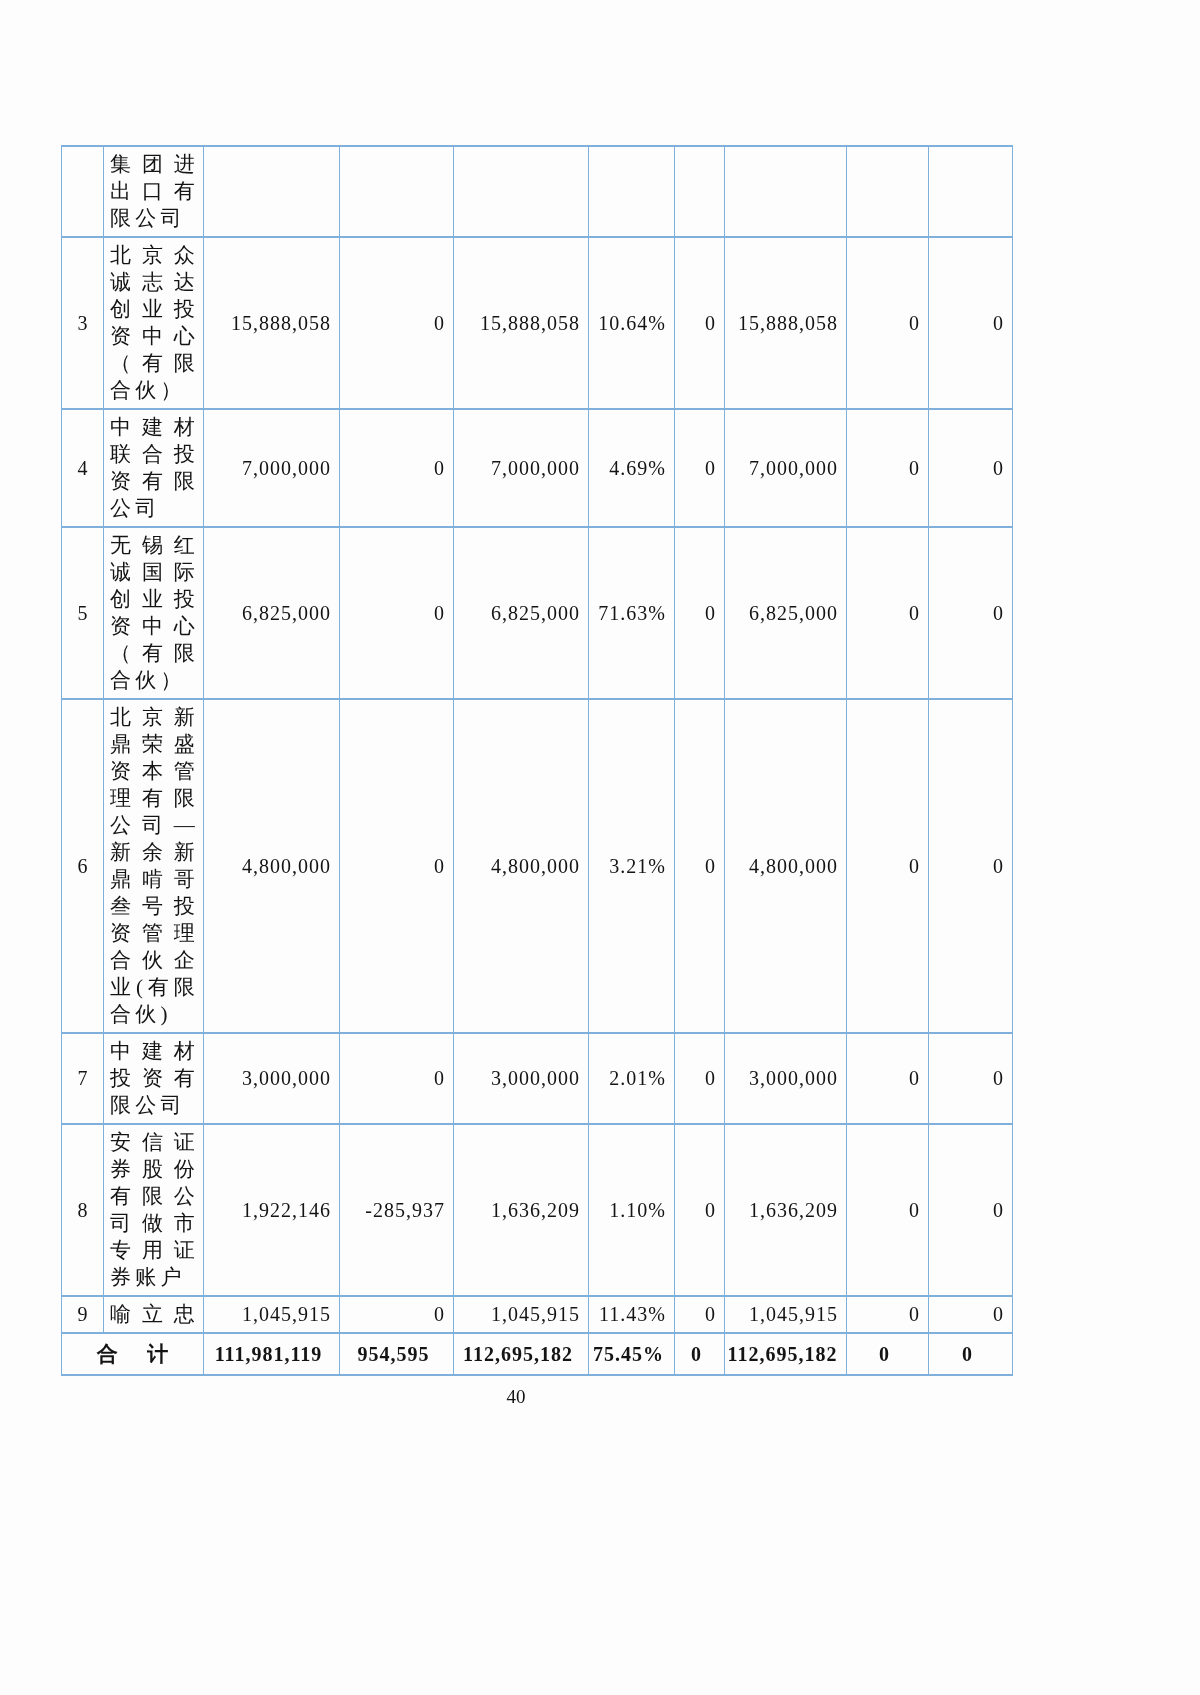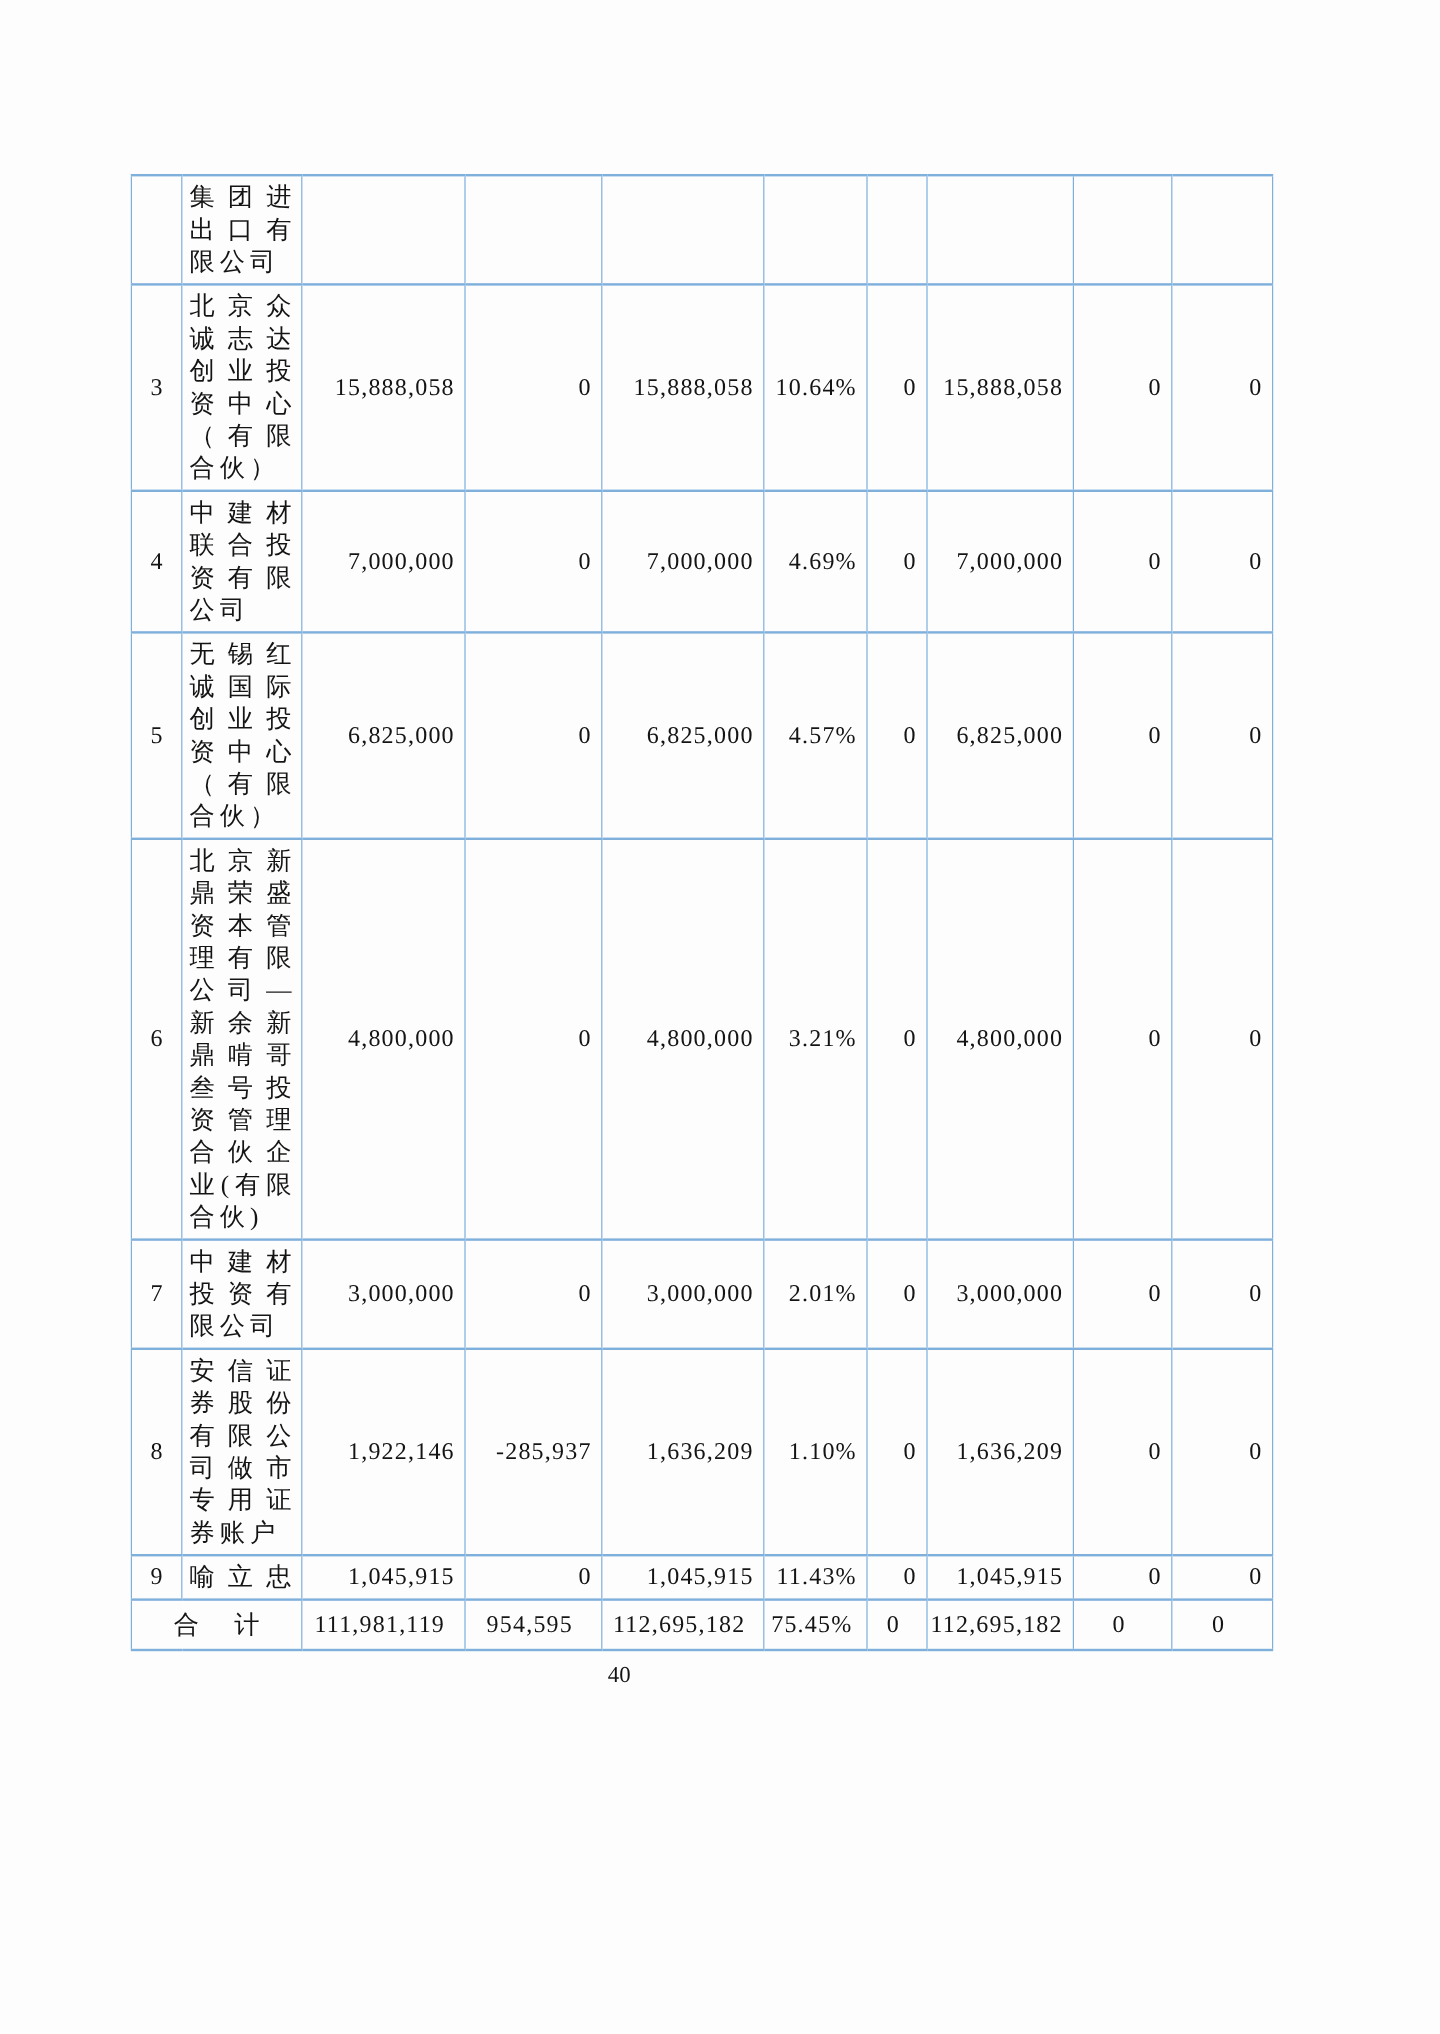--- a/index.html
+++ b/index.html
@@ -13,21 +13,21 @@
     color: #141414;
     font-family: "Liberation Serif", "DejaVu Serif", serif;
     overflow: hidden;
   }
   .sheet {
     position: relative;
     width: 1200px;
     height: 1695px;
   }
   table.shareholders {
-    margin-left: 109px;
+    margin-left: 61px;
     margin-top: 145px;
     width: 951px;
     border-collapse: collapse;
     table-layout: fixed;
   }
   table.shareholders td {
     border: 1px solid #7fb0dc;
     border-top-width: 2px;
     border-bottom-width: 2px;
     vertical-align: middle;
@@ -48,21 +48,21 @@
   tr.spread td.c-name {
     text-align-last: justify;
   }
   td.c-num {
     text-align: right;
     font-size: 20px;
     letter-spacing: 0.05em;
     padding: 2px 8px 2px 2px;
   }
   tr.row-total td {
-    font-weight: normal;
+    font-weight: bold;
     text-align: center;
   }
   td.c-total-label {
     text-align: center;
     font-size: 21px;
     letter-spacing: 1.4em;
     text-indent: 1.4em;
     padding: 6px 0;
   }
   td.c-note {
@@ -136,21 +136,21 @@
         <td class="c-num">0</td>
         <td class="c-num">0</td>
       </tr>
 
       <tr>
         <td class="c-no">5</td>
         <td class="c-name">无锡红诚国际创业投资中心（有限合伙）</td>
         <td class="c-num">6,825,000</td>
         <td class="c-num">0</td>
         <td class="c-num">6,825,000</td>
-        <td class="c-num">4.57%</td>
+        <td class="c-num">71.63%</td>
         <td class="c-num">0</td>
         <td class="c-num">6,825,000</td>
         <td class="c-num">0</td>
         <td class="c-num">0</td>
       </tr>
 
       <tr>
         <td class="c-no">6</td>
         <td class="c-name">北京新鼎荣盛资本管理有限公司—新余新鼎啃哥叁号投资管理合伙企业(有限合伙)</td>
         <td class="c-num">4,800,000</td>

